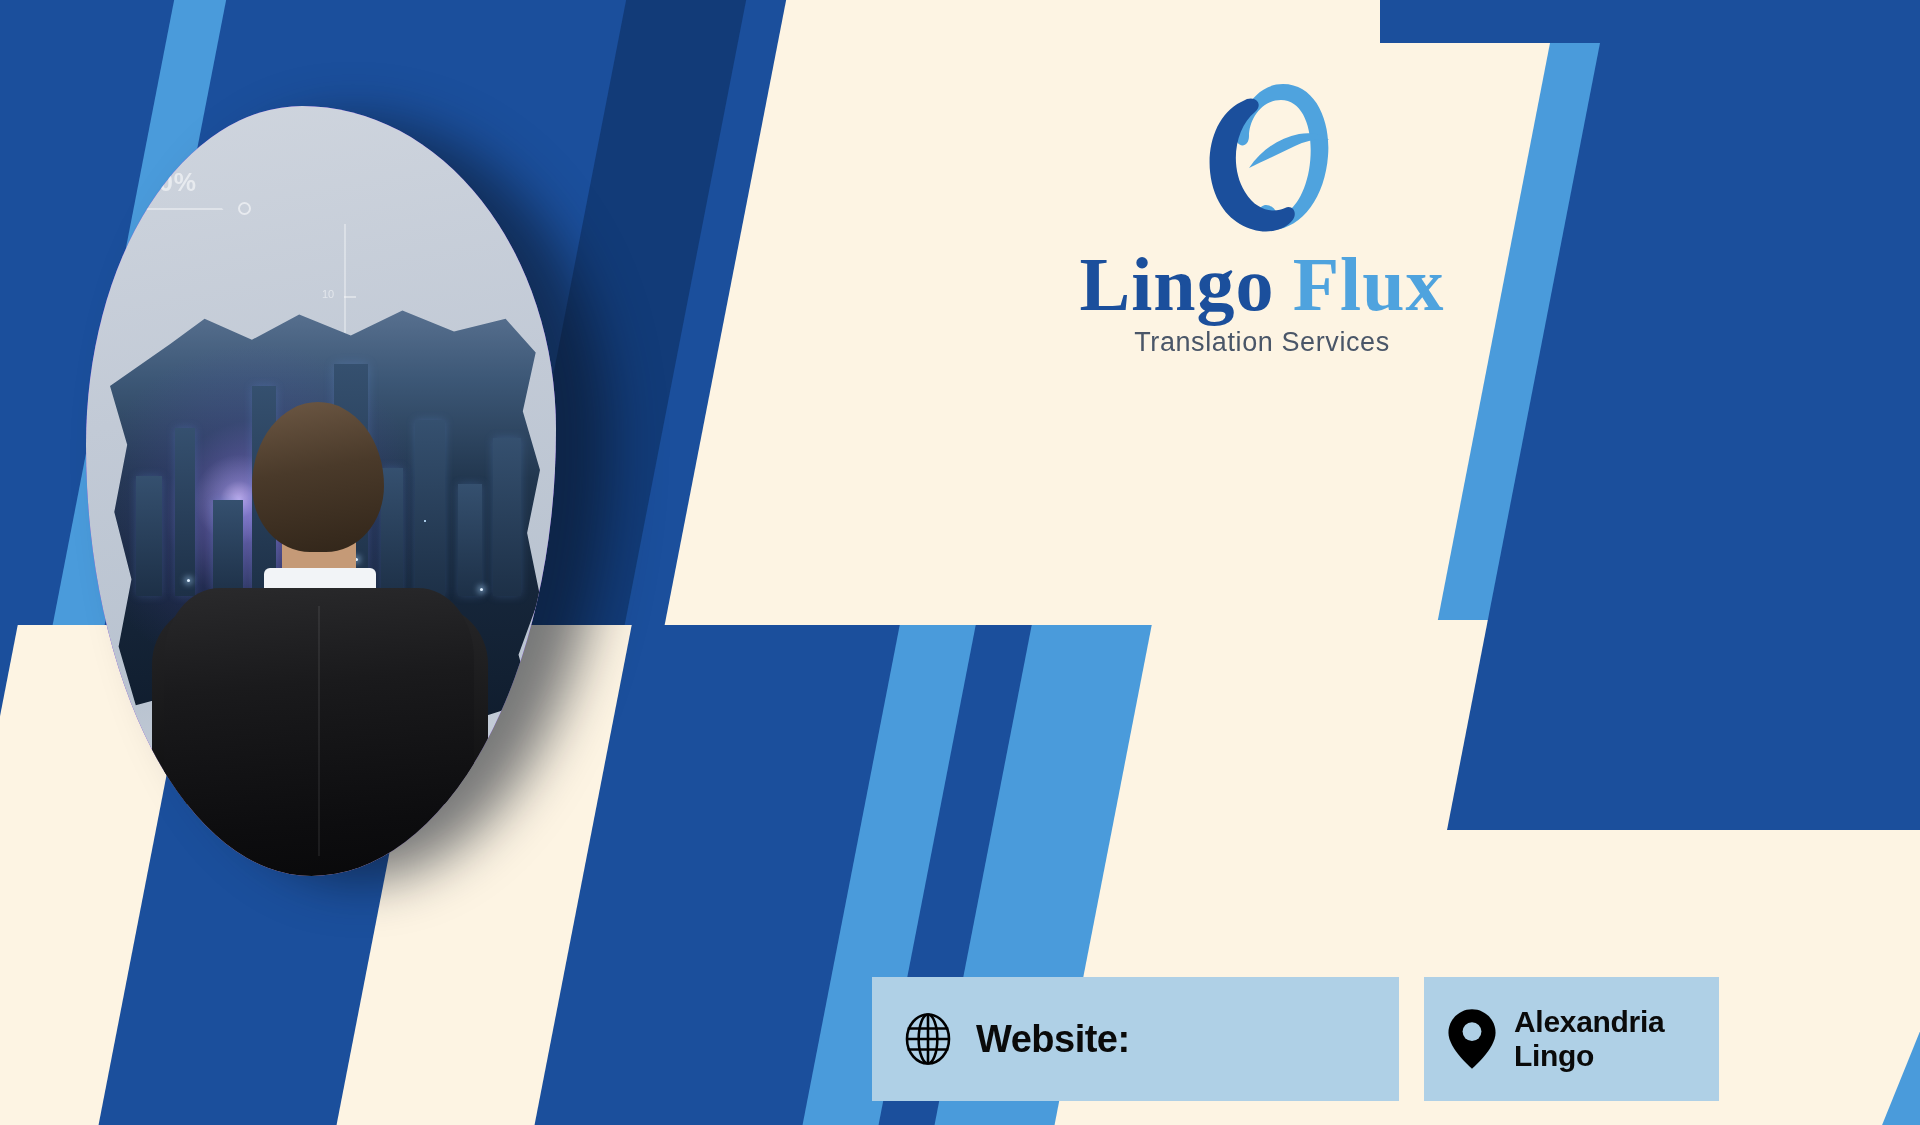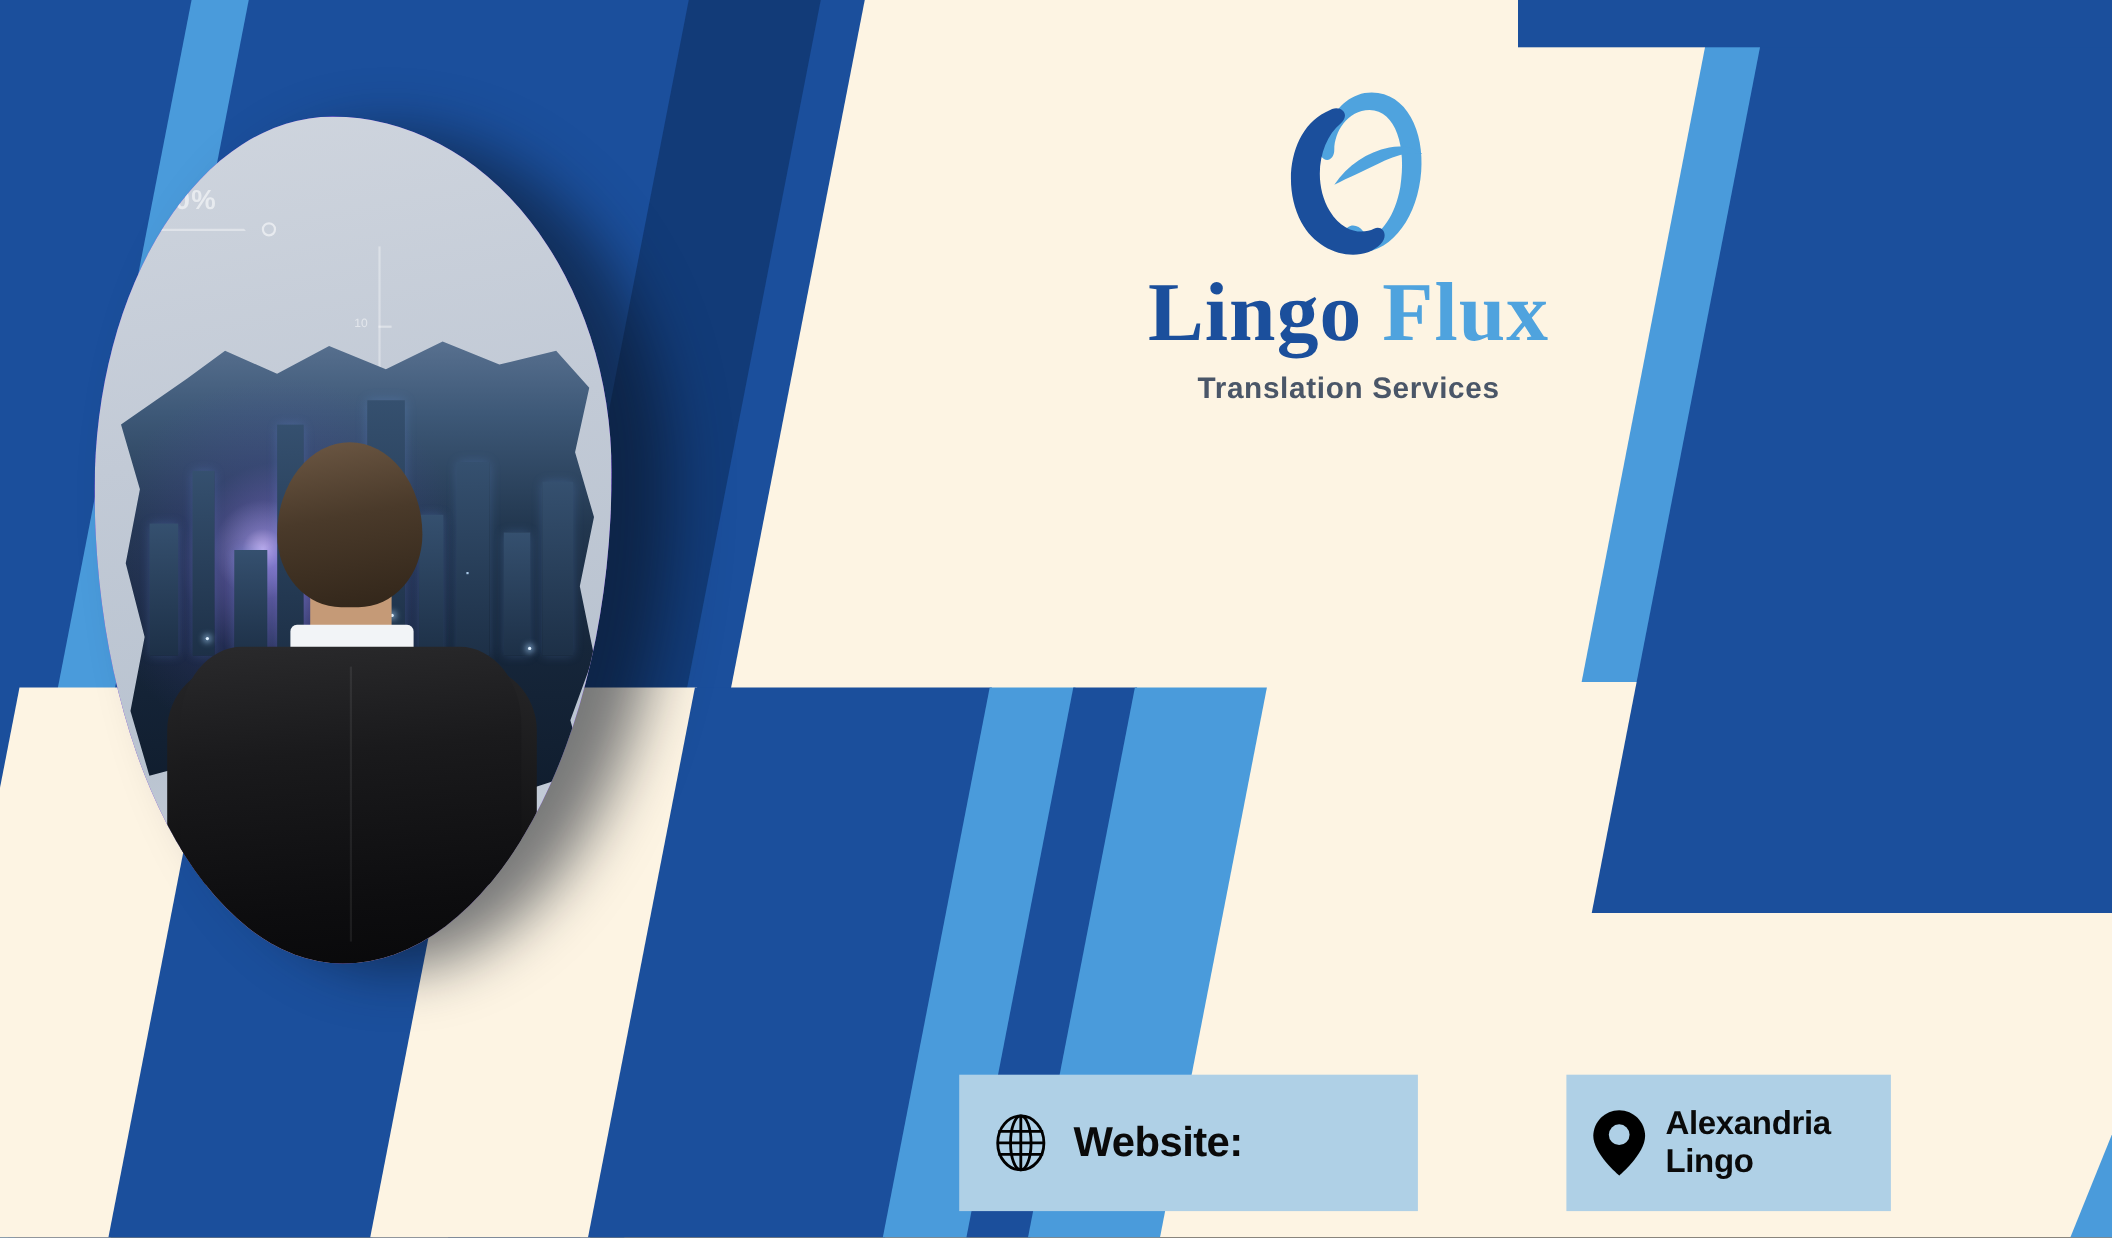--- a/index.html
+++ b/index.html
@@ -284,43 +284,43 @@
   .man-seam {
     position: absolute;
     left: 232px; top: 500px;
     width: 2px; height: 250px;
     background: rgba(255,255,255,0.07);
   }
 
   
   .logo-wrap {
     position: absolute;
-    left: 956px;
+    left: 992px;
     top: 72px;
     width: 540px;
     text-align: center;
   }
   .logo-mark { width: 150px; height: 170px; display: block; margin: 0 auto; }
   .logo-word {
     margin-top: 4px;
     font-family: "Liberation Serif", serif;
     font-size: 76px;
     font-weight: 700;
     letter-spacing: 1px;
     line-height: 1;
     white-space: nowrap;
   }
   .lw-lingo { color: #1B4F9C; }
   .lw-flux  { color: #4FA3DE; margin-left: 18px; }
   .logo-sub {
-    margin-top: 16px;
+    margin-top: 5px;
     font-size: 27px;
     color: #4a5668;
     letter-spacing: 0.6px;
-    font-weight: 700;
+    font-weight: 400;
   }
 
   .headline {
     position: absolute;
     left: 640px;
     top: 540px;
     width: 1230px;
     font-size: 67px;
     font-weight: 700;
     color: #2E5480;
@@ -335,21 +335,21 @@
   .chip {
     position: absolute;
     background: #AFD0E6;
     display: flex;
     align-items: center;
     box-sizing: border-box;
   }
   .chip-web {
     left: 872px;
     top: 977px;
-    width: 417px;
+    width: 527px;
     height: 124px;
     padding-left: 28px;
     gap: 20px;
   }
   .chip-loc {
     left: 1424px;
     top: 977px;
     width: 295px;
     height: 124px;
     padding-left: 22px;

